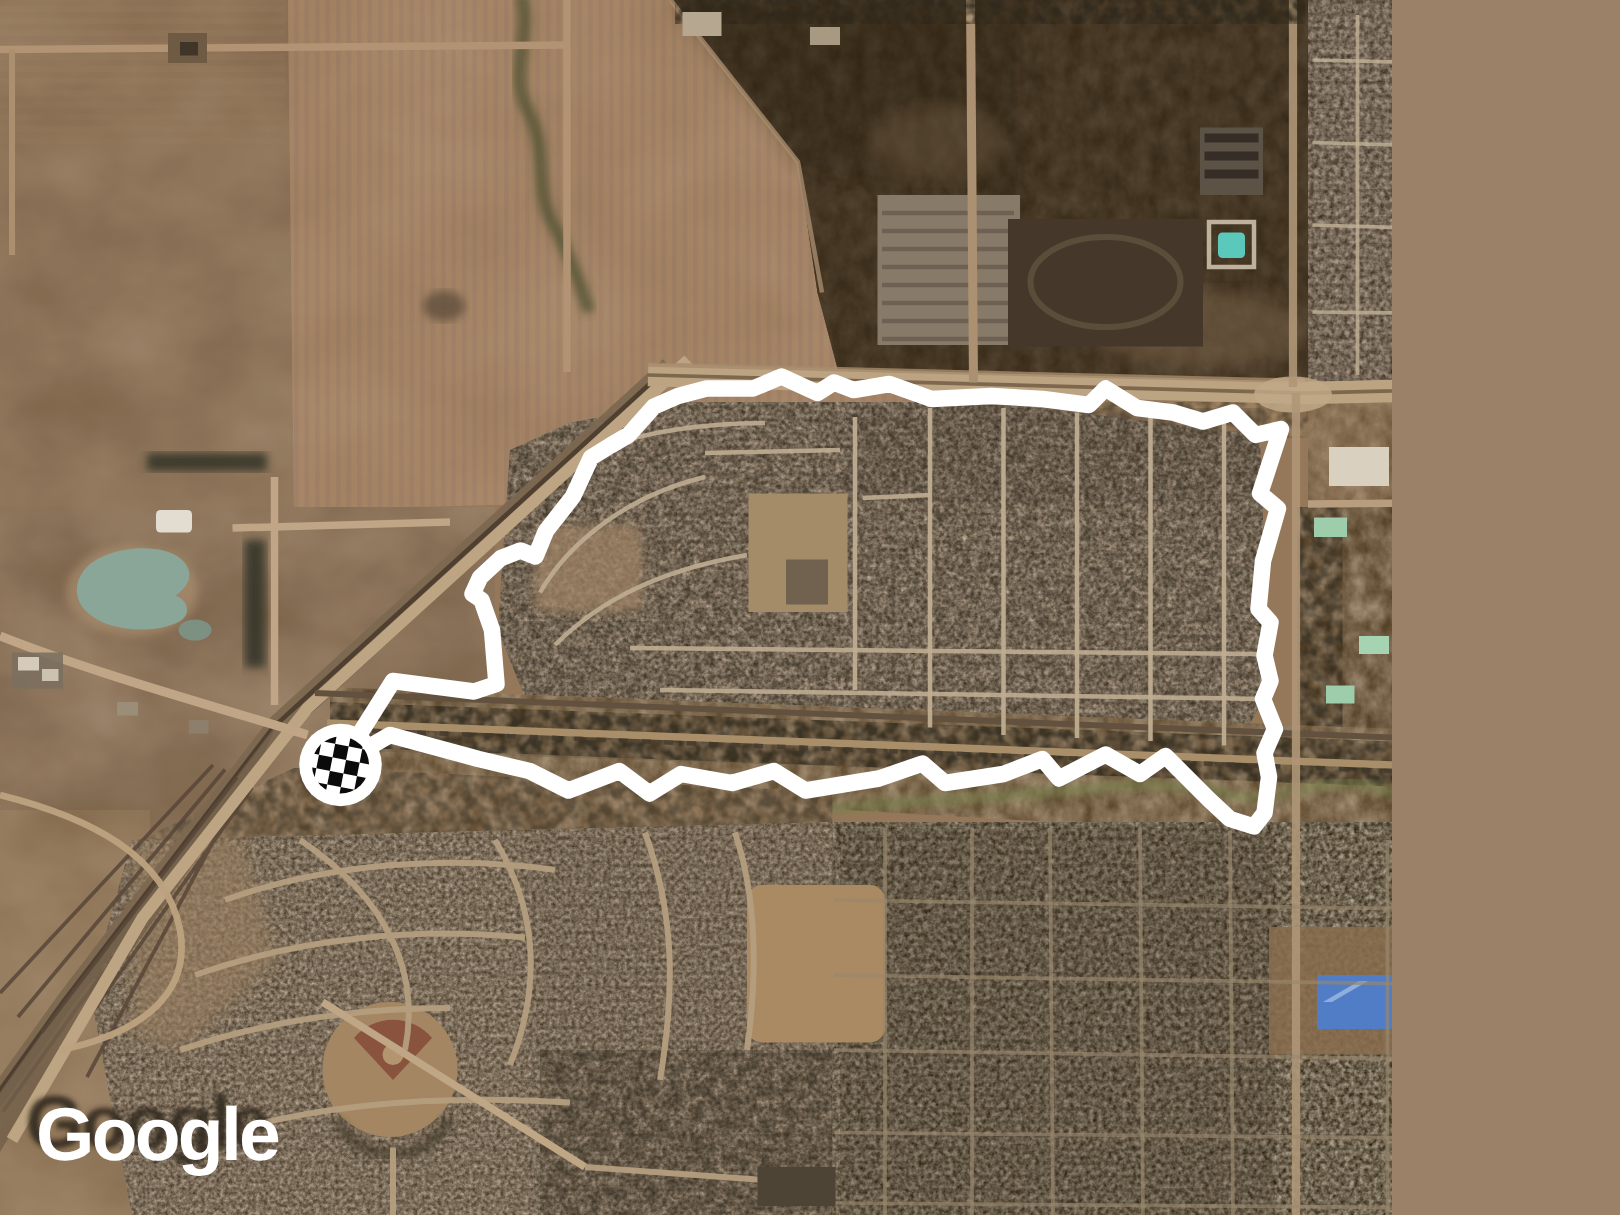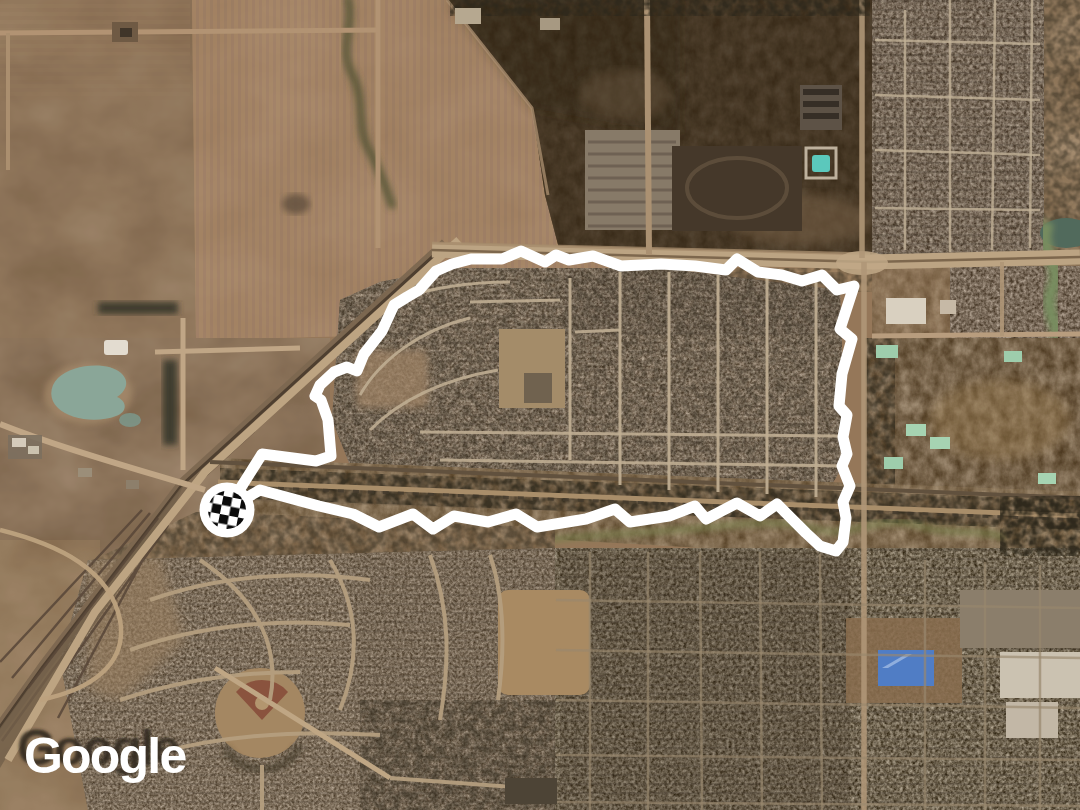--- a/index.html
+++ b/index.html
@@ -1,16 +1,16 @@
 <!DOCTYPE html>
 <html><head>
 <meta charset="utf-8">
 <style>
 html,body{margin:0;padding:0;background:#9a8168}
-#map{position:relative;width:1080px;height:810px;overflow:hidden;font-family:"Liberation Sans",sans-serif}
+#map{position:relative;width:928px;height:810px;overflow:hidden;font-family:"Liberation Sans",sans-serif}
 </style>
 </head>
 <body>
 
 <div id="map">
 <svg width="1080" height="810" viewBox="0 0 1080 810" xmlns="http://www.w3.org/2000/svg">
 <defs>
 
 <filter id="blur6">
           <feGaussianBlur stdDeviation="6"></feGaussianBlur>

